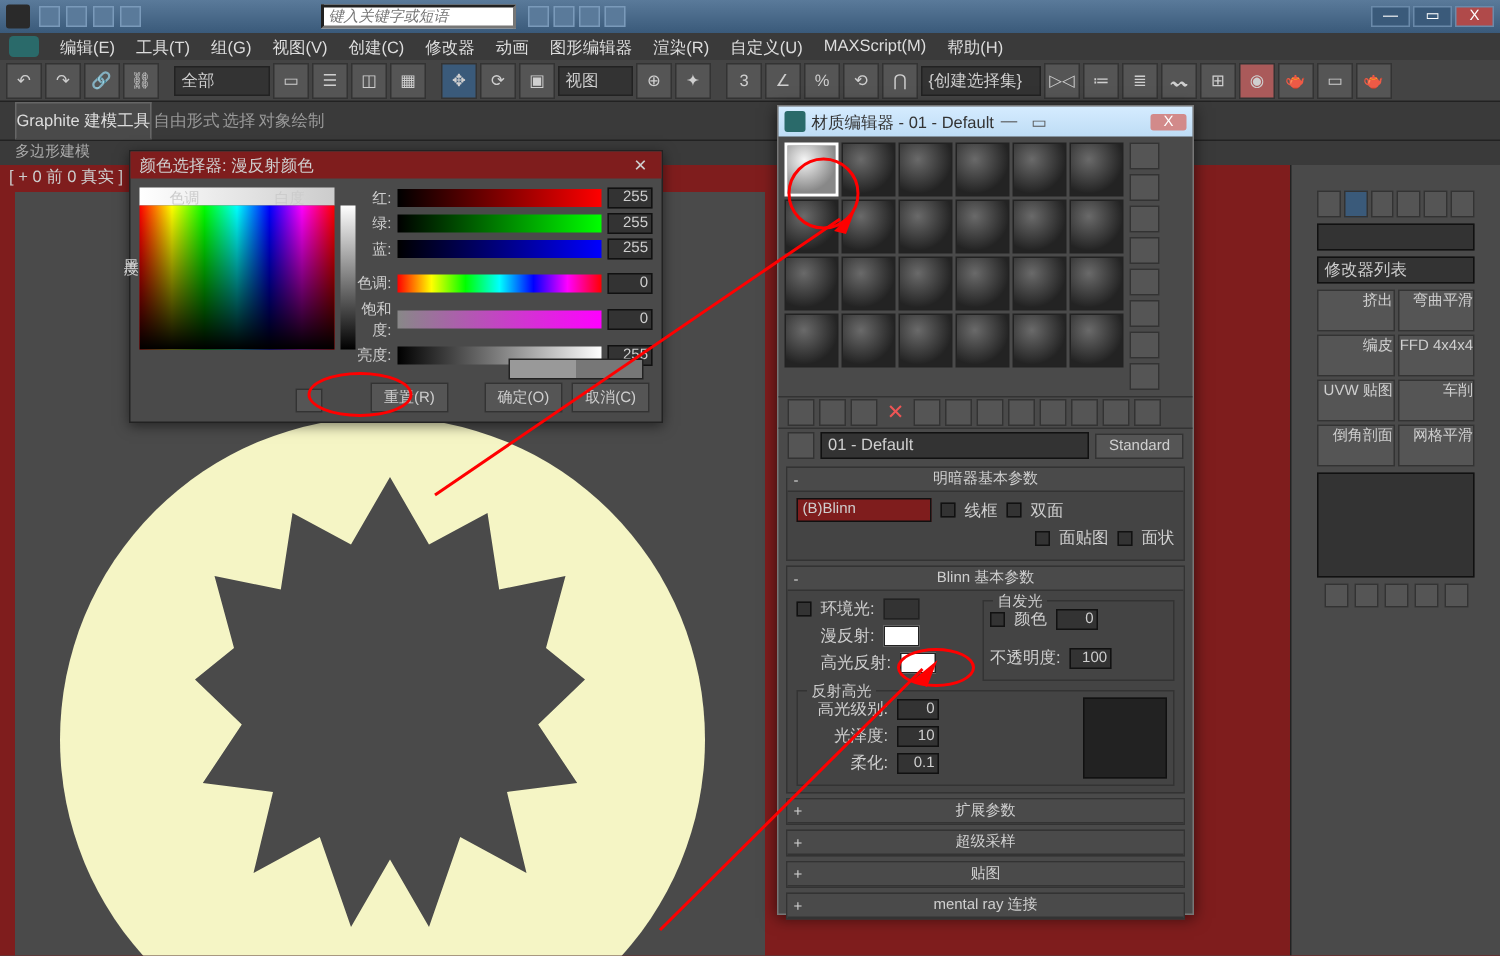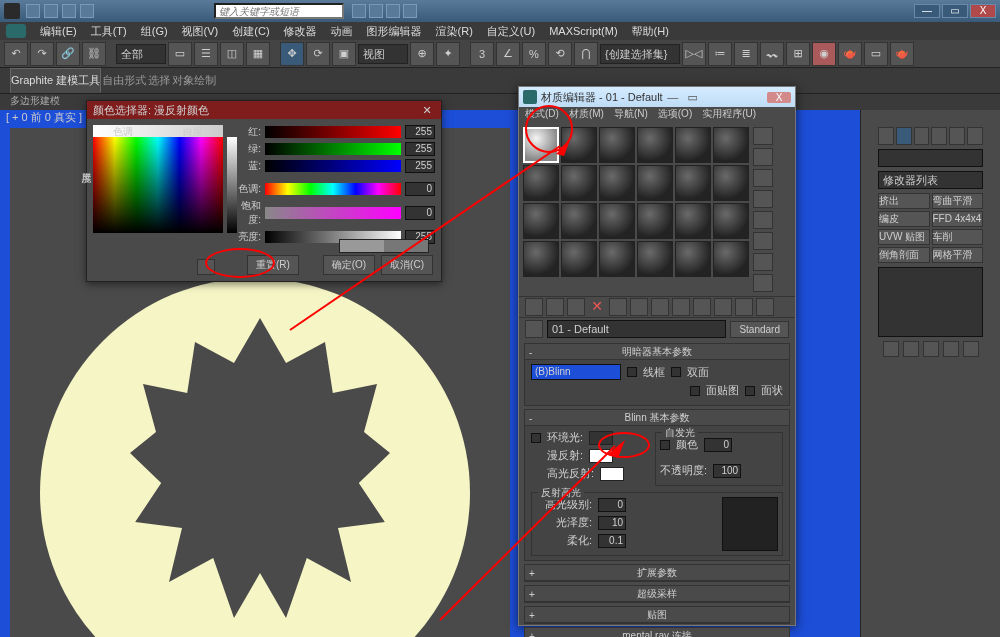--- a/index.html
+++ b/index.html
@@ -26,34 +26,34 @@
 .maintoolbar .sep { width: 6px; }
 .maintoolbar .combo { height: 20px; background: #333; border: 1px solid #222; color: #ccc; padding: 0 4px; line-height: 18px; }
 
 
 .ribbon { height: 26px; background: #3a3a3a; border-bottom: 1px solid #222; display: flex; align-items: flex-end; padding: 0 10px; }
 .ribbon .tab { padding: 4px 0; color: #999; border: 1px solid transparent; }
 .ribbon .tab.active { background: #4a4a4a; border: 1px solid #666; border-bottom: 1px solid #4a4a4a; color: #ddd; }
 .subheader { height: 16px; background: #3a3a3a; padding: 0 10px; font-size: 10px; color: #aaa; }
 
 
-.mainarea { position: absolute; top: 110px; left: 0; right: 0; bottom: 0; background: #1d4ed8; }
+.mainarea { position: absolute; top: 110px; left: 0; right: 0; bottom: 0; background: #7f1d1d; }
 .viewlabel { position: absolute; top: 0; left: 6px; color: #ccc; font-size: 11px; }
 .viewport { position: absolute; top: 18px; left: 10px; width: 500px; height: 510px; background: #4a4a4a; }
 .circle { position: absolute; left: 30px; top: 150px; width: 430px; height: 430px; border-radius: 50%; background: #f5f5c5; }
 .leaf { position: absolute; left: 120px; top: 190px; width: 260px; height: 300px; background: #4a4a4a; clip-path: polygon(50% 0%, 60% 15%, 75% 8%, 78% 25%, 95% 22%, 90% 38%, 100% 45%, 88% 55%, 98% 68%, 80% 70%, 85% 88%, 68% 80%, 60% 100%, 50% 85%, 40% 100%, 32% 80%, 15% 88%, 20% 70%, 2% 68%, 12% 55%, 0% 45%, 10% 38%, 5% 22%, 22% 25%, 25% 8%, 40% 15%); }
 
 
 .cmdpanel { position: absolute; right: 0; top: 0; width: 140px; bottom: 0; background: #4a4a4a; border-left: 1px solid #222; padding: 17px; }
 .cmdpanel .tabrow { display: flex; gap: 2px; margin-bottom: 4px; }
 .cmdpanel .tabrow span { width: 20px; height: 18px; background: #555; border: 1px solid #333; }
 .cmdpanel .tabrow span.active { background: #3a5a7a; }
 .cmdpanel .combo2 { width: 100%; height: 18px; background: #333; border: 1px solid #111; color: #ccc; margin-bottom: 4px; padding: 0 4px; line-height: 16px; }
 .cmdpanel .btngrid { display: grid; grid-template-columns: 1fr 1fr; gap: 2px; margin-bottom: 4px; }
-.cmdpanel .btngrid span { background: #555; border: 1px solid #333; height: 16px; text-align: left; font-size: 10px; line-height: 14px; }
+.cmdpanel .btngrid span { background: #555; border: 1px solid #333; height: 28px; text-align: right; font-size: 10px; line-height: 14px; }
 .cmdpanel .stack { width: 100%; height: 70px; background: #333; border: 1px solid #111; margin-bottom: 4px; }
 .cmdpanel .miniicons { display: flex; gap: 4px; justify-content: center; }
 .cmdpanel .miniicons span { width: 16px; height: 16px; background: #555; border: 1px solid #333; }
 
 
 .colorwin { position: absolute; left: 86px; top: 100px; width: 356px; height: 182px; background: #4a4a4a; border: 1px solid #222; box-shadow: 0 2px 8px rgba(0,0,0,.5); z-index: 30; }
 .colorwin .cwtitle { height: 18px; background: #7f1d1d; display: flex; align-items: center; padding: 0 6px; font-size: 11px; }
 .colorwin .cwtitle .x { margin-left: auto; width: 16px; text-align: center; }
 .colorwin .cwbody { padding: 6px; display: flex; gap: 8px; position: relative; height: 140px; justify-content: space-between; }
 .cwbody .hue { width: 130px; height: 108px; position: relative; }
@@ -68,21 +68,21 @@
 .rgb .row .spin { width: 30px; height: 14px; background: #333; border: 1px solid #111; text-align: right; padding-right: 2px; }
 .bar.red{background:linear-gradient(to right,#000,#f00);} .bar.green{background:linear-gradient(to right,#000,#0f0);} .bar.blue{background:linear-gradient(to right,#000,#00f);}
 .bar.huebar{background:linear-gradient(to right,red,yellow,lime,cyan,blue,magenta,red);} .bar.sat{background:linear-gradient(to right,#888,#f0f);} .bar.val{background:linear-gradient(to right,#000,#fff);}
 .colorwin .swatch { position: absolute; left: 252px; bottom: 28px; width: 90px; height: 14px; background: linear-gradient(to right,#999 50%,#777 50%); border: 1px solid #222; }
 .colorwin .cwbtns { position: absolute; right: 8px; bottom: 6px; display: flex; gap: 6px; }
 .colorwin .cwbtns span, .colorwin .reset { background: #555; border: 1px solid #333; padding: 2px 8px; font-size: 10px; }
 .colorwin .reset { position: absolute; left: 160px; bottom: 6px; }
 .colorwin .eyedrop { position: absolute; left: 110px; bottom: 6px; width: 18px; height: 16px; background: #555; border: 1px solid #333; }
 
 
-.matwin { position: absolute; left: 518px; top: 86px; width: 278px; height: 540px; background: #4a4a4a; border: 1px solid #777; box-shadow: 0 2px 10px rgba(0,0,0,.6); z-index: 20; }
+.matwin { position: absolute; left: 518px; top: 70px; width: 278px; height: 540px; background: #4a4a4a; border: 1px solid #777; box-shadow: 0 2px 10px rgba(0,0,0,.6); z-index: 20; }
 .matwin .mtitle { height: 20px; background: linear-gradient(#d5ecff,#bedcf5); color: #333; display: flex; align-items: center; padding: 0 4px; font-size: 11px; }
 .matwin .mtitle .x { margin-left: auto; width: 24px; text-align: center; background: #d28a8a; color: #fff; border-radius: 2px; font-size: 10px; }
 .matwin .mtitle .mm { width: 20px; text-align: center; color: #555; }
 .matwin .mmenu { height: 16px; background: #4a4a4a; display: flex; gap: 10px; padding: 0 6px; font-size: 10px; color: #ccc; }
 .matwin .slots { padding: 4px 4px; display: flex; }
 .slotgrid { display: grid; grid-template-columns: repeat(6, 36px); grid-auto-rows: 36px; gap: 2px; }
 .slot { background: radial-gradient(circle at 35% 30%, #6a6a6a, #232323 70%); border: 1px solid #222; }
 .slot.sel { border: 2px solid #fff; background: radial-gradient(circle at 35% 30%, #f5f5f5, #888 70%); }
 .slotside { width: 22px; margin-left: 4px; display: flex; flex-direction: column; gap: 3px; }
 .slotside span { width: 20px; height: 18px; background: #555; border: 1px solid #333; }
@@ -92,21 +92,21 @@
 .matname { height: 22px; display: flex; align-items: center; gap: 4px; padding: 0 6px; }
 .matname .eyed { width: 18px; height: 18px; background: #555; border: 1px solid #333; }
 .matname .combo3 { flex: 1; height: 18px; background: #333; border: 1px solid #111; padding: 0 4px; line-height: 16px; }
 .matname .stdbtn { padding: 2px 8px; background: #555; border: 1px solid #333; font-size: 10px; }
 
 .rollout { border: 1px solid #333; margin: 3px 5px; background: #444; }
 .rollout .rhead { height: 16px; background: #4a4a4a; text-align: center; font-size: 10px; border-bottom: 1px solid #333; position: relative; line-height: 15px; }
 .rollout .rhead .pm { position: absolute; left: 4px; top: 1px; }
 .rollout .rbody { padding: 4px 6px; font-size: 10px; }
 .rbody .line { display: flex; align-items: center; gap: 6px; margin-bottom: 3px; }
-.rbody .combo3 { width: 90px; height: 16px; background: #1d4ed8; border: 1px solid #111; padding: 0 3px; line-height: 14px; }
+.rbody .combo3 { width: 90px; height: 16px; background: #7f1d1d; border: 1px solid #111; padding: 0 3px; line-height: 14px; }
 .rbody .chk { width: 10px; height: 10px; background: #333; border: 1px solid #111; display: inline-block; }
 .rbody label { font-size: 11px; }
 .rbody .sw { width: 24px; height: 14px; border: 1px solid #222; display: inline-block; }
 .rbody .spin2 { width: 28px; height: 14px; background: #333; border: 1px solid #111; text-align: right; padding-right: 2px; display: inline-block; }
 .rbody .group { border: 1px solid #333; padding: 4px; margin-top: 2px; position: relative; }
 .rbody .group .gt { position: absolute; top: -7px; left: 6px; background: #444; padding: 0 3px; font-size: 10px; }
 .rbody .bigsw { width: 56px; height: 54px; background: #222; border: 1px solid #111; float: right; margin-left: 4px; }
 
 
 .redcircle { position: absolute; border: 2px solid #f00; border-radius: 50%; pointer-events: none; z-index: 50; }
@@ -152,21 +152,21 @@
   <span>MAXScript(M)</span>
   <span>帮助(H)</span>
 </div>
 
 <div class="maintoolbar">
   <span class="tbtn">↶</span>
   <span class="tbtn">↷</span>
   <span class="tbtn">🔗</span>
   <span class="tbtn">⛓</span>
   <span class="sep"></span>
-  <span class="combo" style="width:50px">全部</span>
+  <span class="combo" style="width:64px">全部</span>
   <span class="tbtn">▭</span>
   <span class="tbtn">☰</span>
   <span class="tbtn">◫</span>
   <span class="tbtn">▦</span>
   <span class="sep"></span>
   <span class="tbtn" style="background:#3a5a7a">✥</span>
   <span class="tbtn">⟳</span>
   <span class="tbtn">▣</span>
   <span class="combo" style="width:50px">视图</span>
   <span class="tbtn">⊕</span>
@@ -295,27 +295,20 @@
 </div>
 
 <div class="matwin">
   <div class="mtitle">
     <span style="width:14px;height:14px;background:#2a6a6a;border-radius:2px;margin-right:4px"></span>
     <span>材质编辑器 - 01 - Default</span>
     <span class="mm">—</span>
     <span class="mm">▭</span>
     <span class="x">X</span>
   </div>
-  <div class="mmenu">
-    <span>模式(D)</span>
-    <span>材质(M)</span>
-    <span>导航(N)</span>
-    <span>选项(O)</span>
-    <span>实用程序(U)</span>
-  </div>
   <div class="slots">
     <div class="slotgrid">
       <div class="slot sel"></div>
       <div class="slot"></div>
         <div class="slot"></div>
         <div class="slot"></div>
         <div class="slot"></div>
         <div class="slot"></div>
       <div class="slot"></div>
         <div class="slot"></div>

